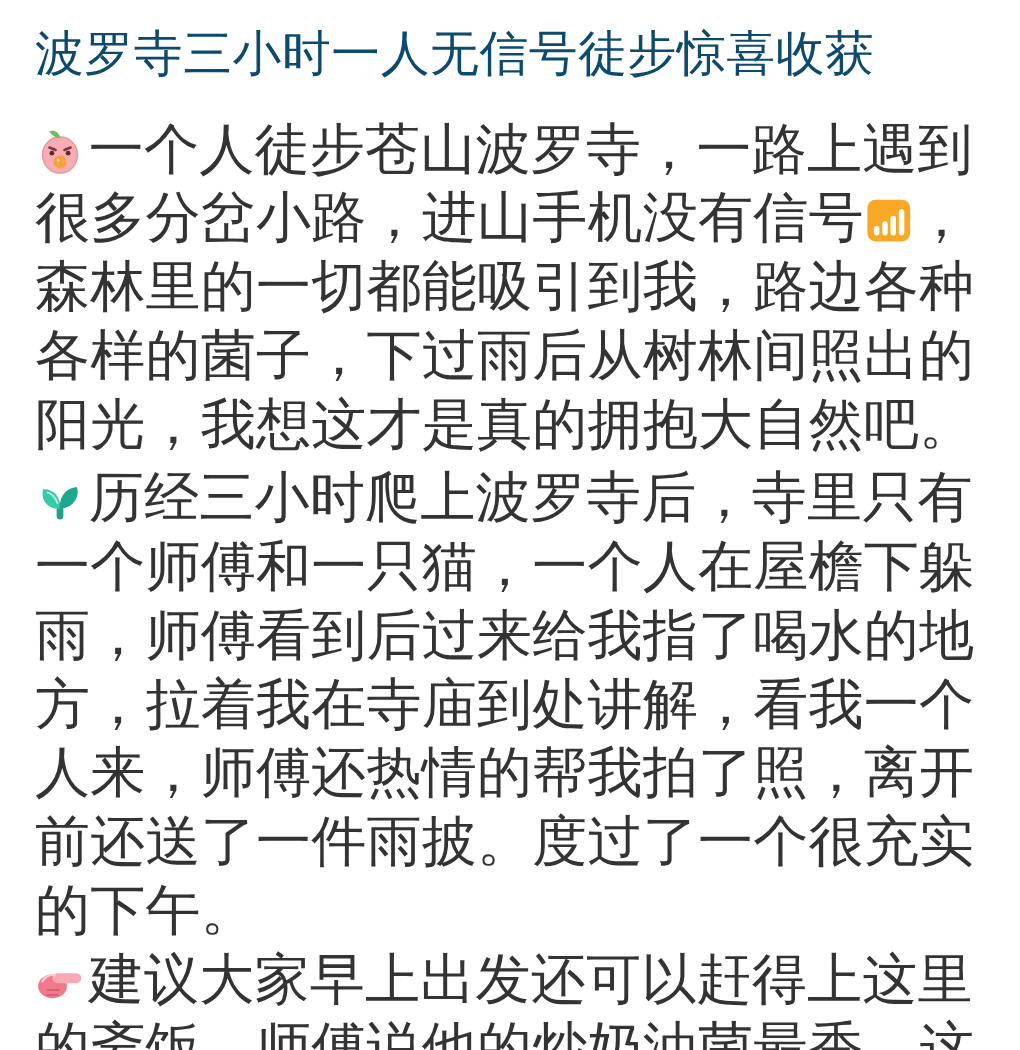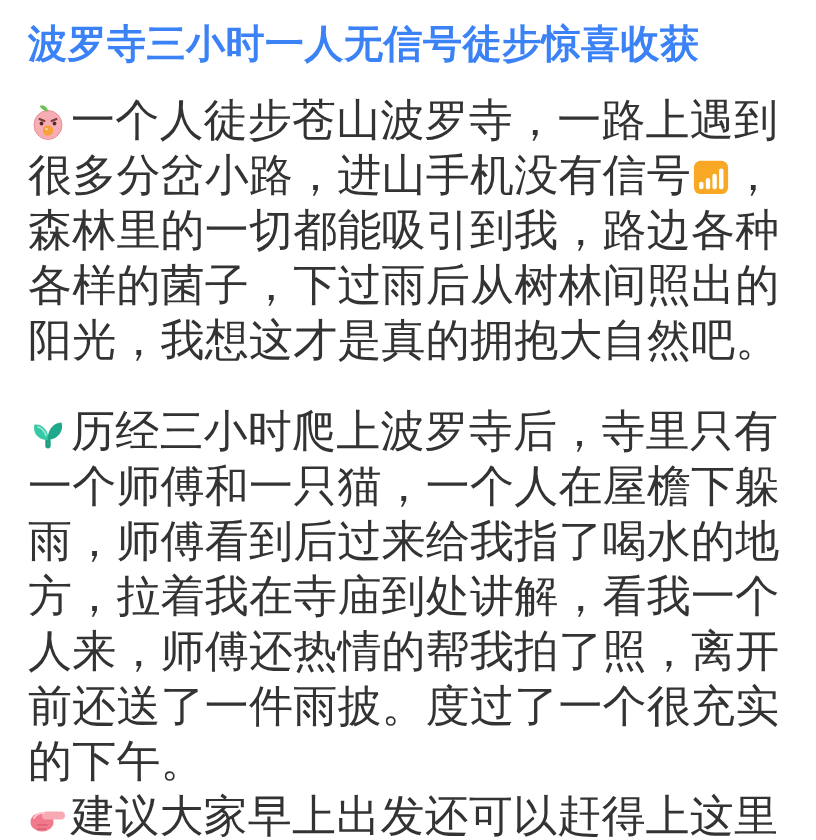--- a/index.html
+++ b/index.html
@@ -13,34 +13,34 @@
     box-sizing: border-box;
     padding: 14px 28px 0 28px;
     overflow: hidden;
     background: #ffffff;
     font-family: "Liberation Sans", sans-serif;
   }
   .post-title {
     margin: 4px 0 22px 0;
     font-size: 39px;
     line-height: 52px;
-    font-weight: 700;
-    color: #3b82f6;
+    font-weight: 400;
+    color: #0c4a6e;
     letter-spacing: 0.5px;
   }
   .para {
     margin: 0;
     font-size: 44px;
     line-height: 55px;
     color: #333333;
     letter-spacing: 0.2px;
     word-break: break-all;
   }
   .para.gap-top {
-    margin-top: 36px;
+    margin-top: 4px;
   }
   .emoji {
     display: inline-block;
     width: 40px;
     height: 40px;
     vertical-align: -7px;
     line-height: 0;
   }
   .emoji.lead {
     margin-right: 3px;

